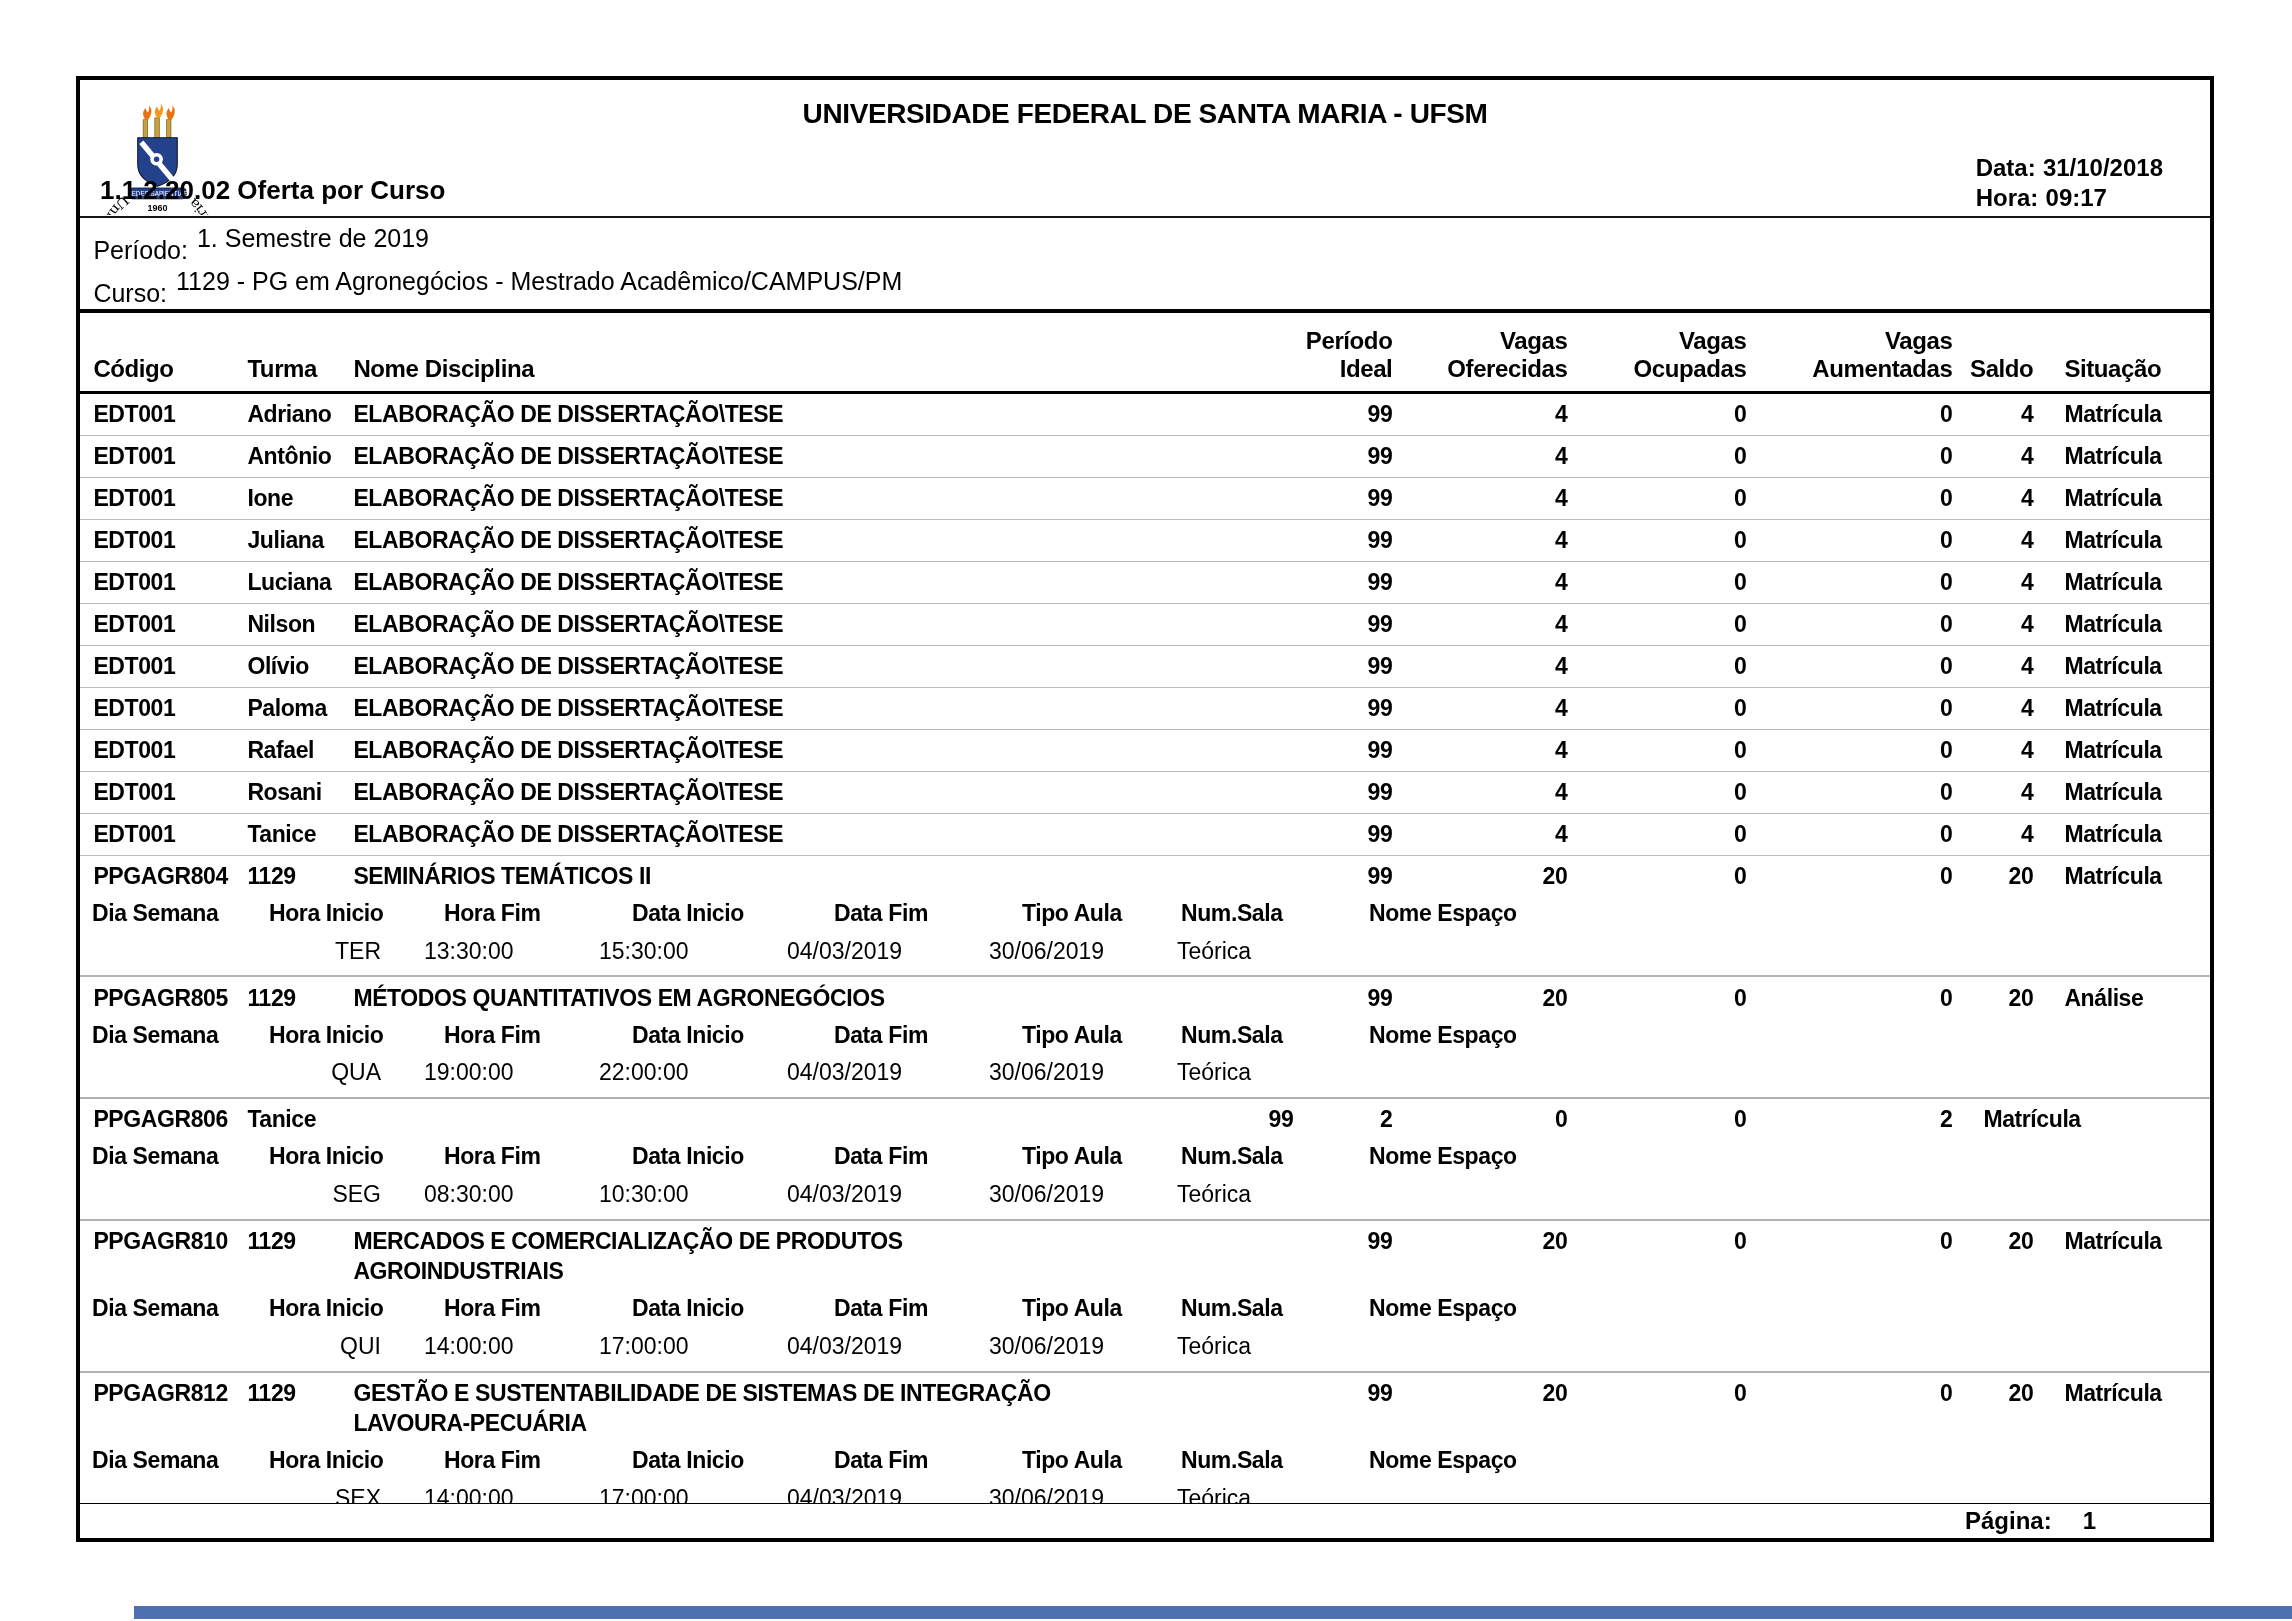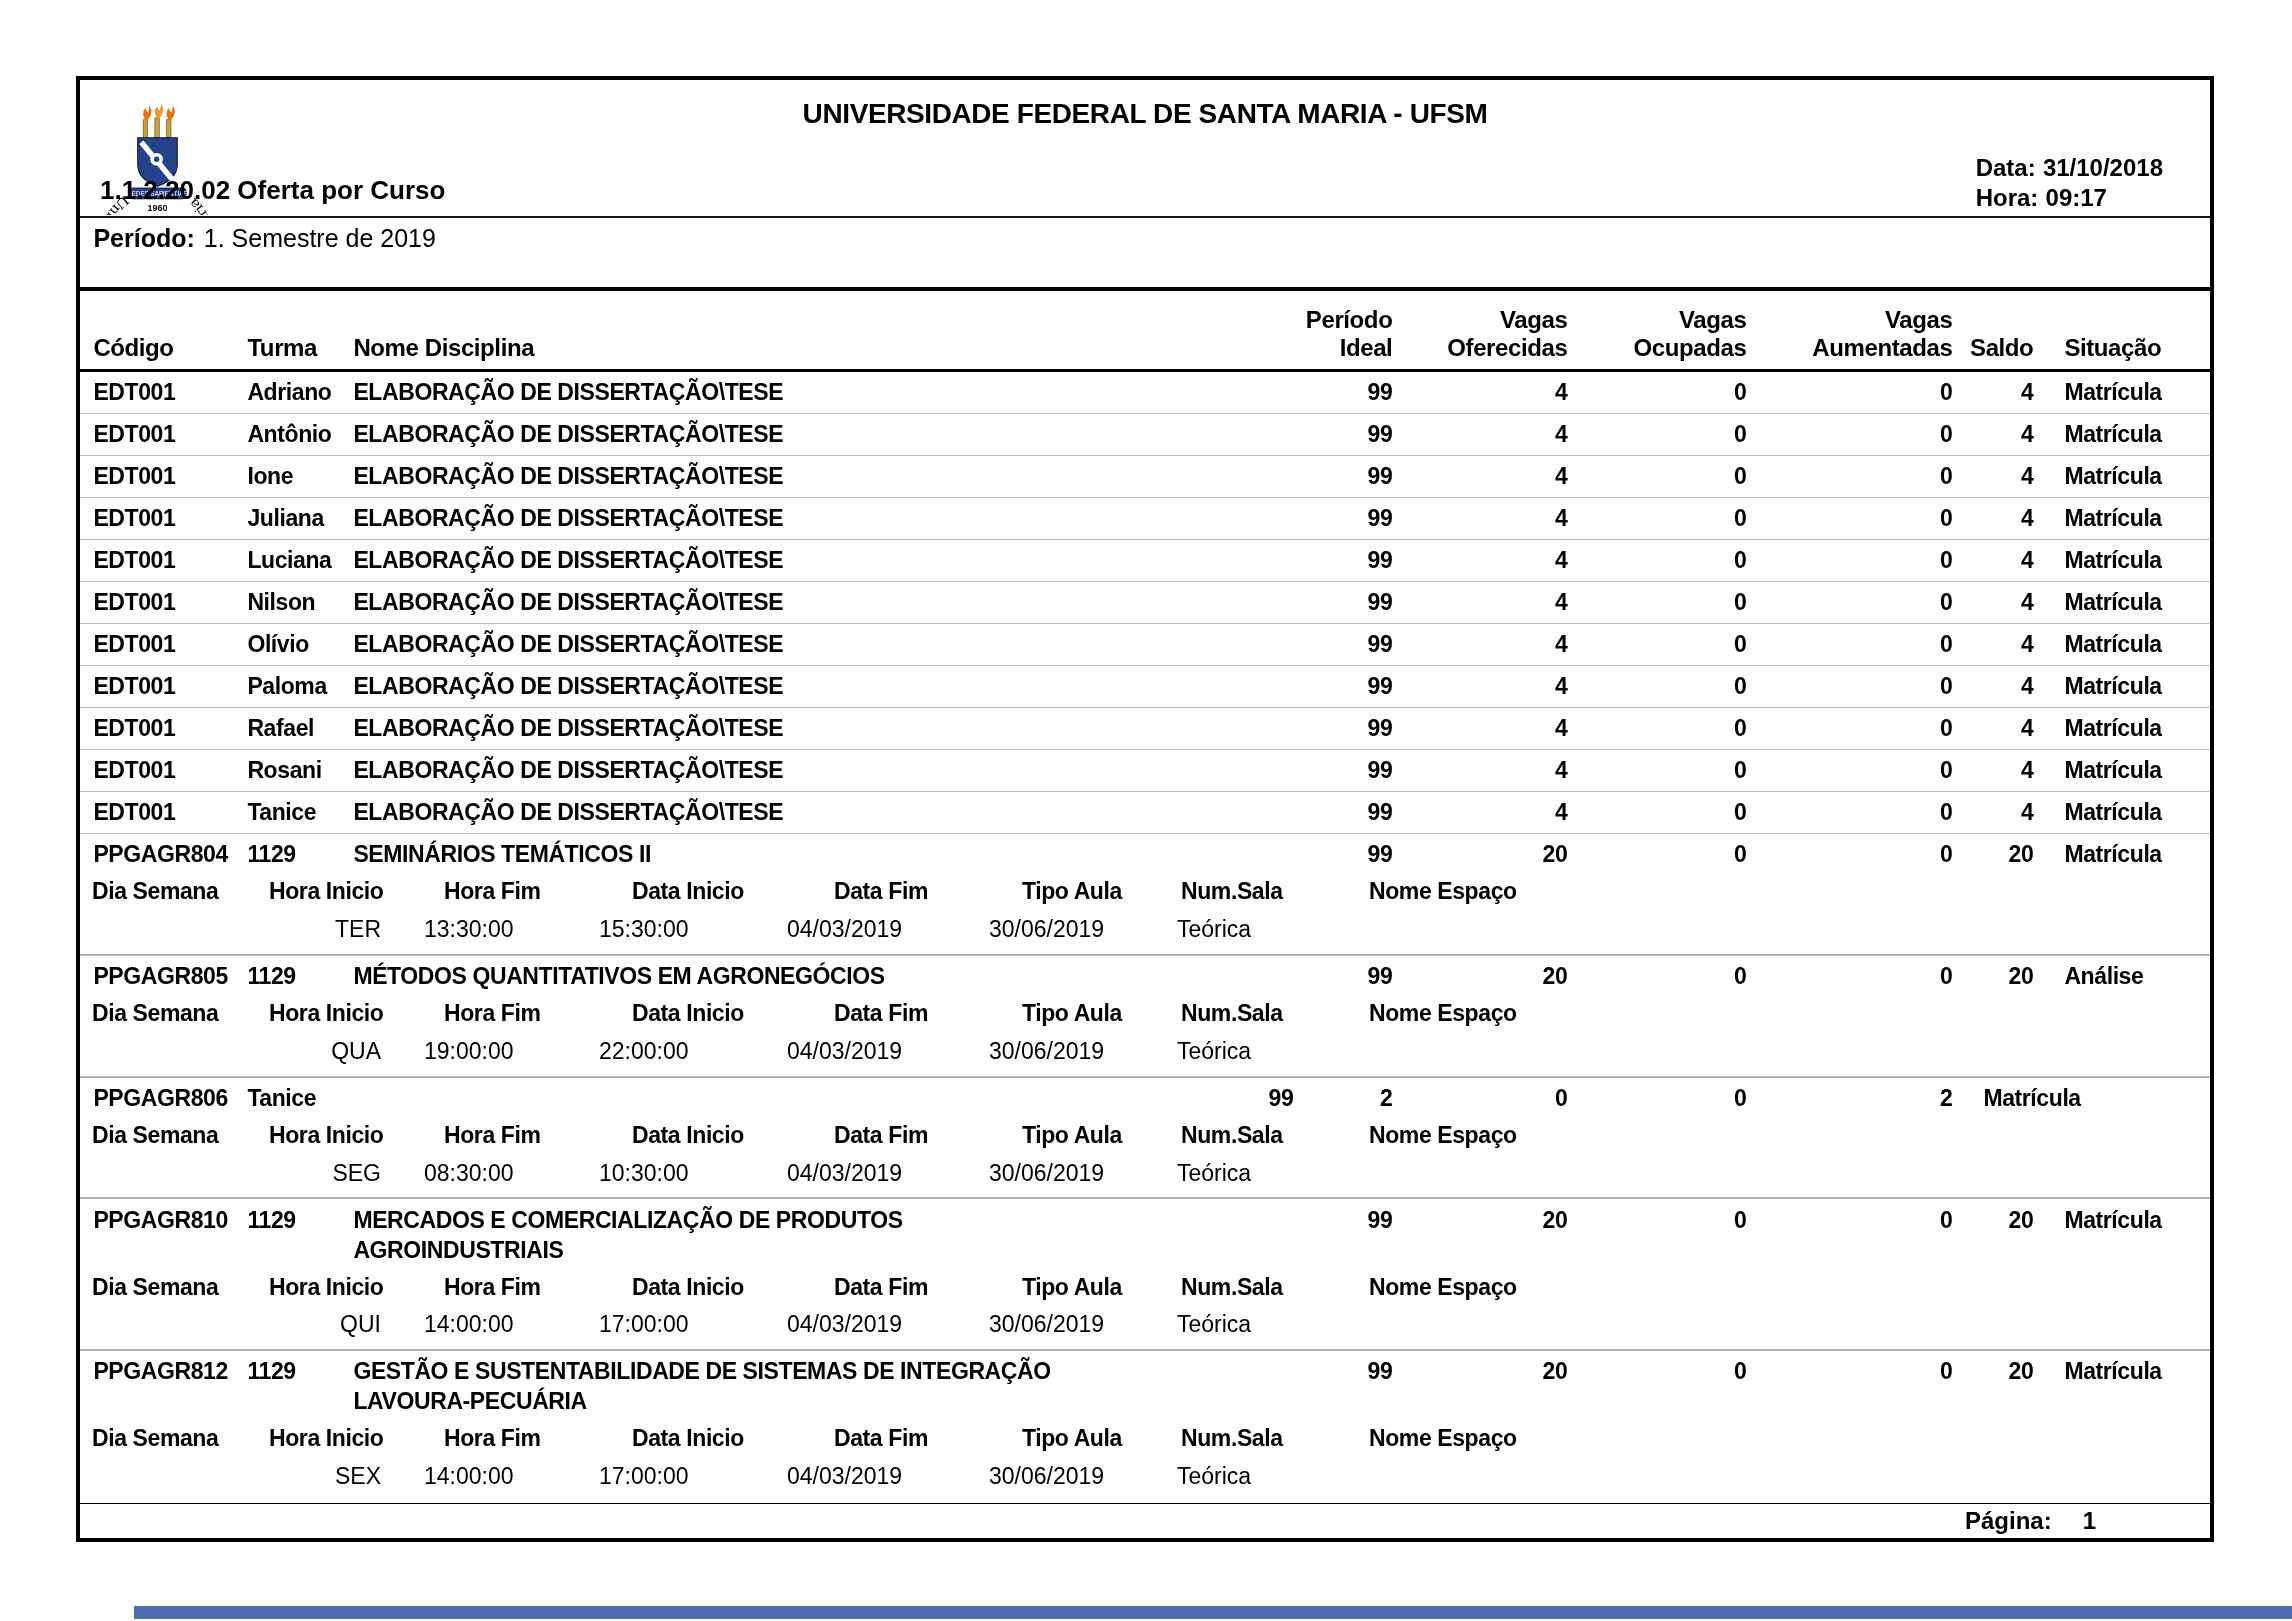--- a/index.html
+++ b/index.html
@@ -11,21 +11,21 @@
   .hdr{position:relative;flex:0 0 136px;border-bottom:2.7px solid #161616;}
   .logo{position:absolute;left:10.7px;top:1.8px;}
   .uni{position:absolute;top:18px;left:0;right:0;text-align:center;font-weight:bold;
        font-size:28px;letter-spacing:-0.4px;}
   .rpt{position:absolute;top:95px;left:0;right:0;text-align:left;font-weight:bold;font-size:26px;margin-left:20px;}
   .hdr-right{position:absolute;right:47px;top:73px;font-weight:bold;font-size:24px;line-height:29.6px;}
   .hdr-right .lv{display:flex;gap:7.2px;}
   
   .info{flex:0 0 73px;box-sizing:border-box;border-bottom:4.5px solid #000;padding:4.5px 0 0 13.4px;
         font-size:25px;line-height:31px;}
-  .info .b{font-weight:bold;}
+  .info .b{font-weight:normal;margin-top:12px;}
   .info .lv{display:flex;gap:9px;}
   
   .g{display:grid;grid-template-columns:154px 106px 940px 99px 175px 179px 206px 81px 184px;
      padding-left:13.4px;}
   .c-num{text-align:right;}
   .c-sit{padding-left:31px;}
   .thead{flex:0 0 81px;box-sizing:border-box;border-bottom:3.6px solid #000;align-items:end;
          padding-bottom:7.2px;font-weight:bold;font-size:24px;letter-spacing:-0.4px;line-height:28px;}
   
   .tbody{flex:1 1 auto;overflow:hidden;}
@@ -96,20 +96,24 @@
           <span>09:17</span>
         </div>
       </div>
     </div>
 
     <div class="info">
       <div class="lv">
         <span class="b">Período:</span>
         <span>1. Semestre de 2019</span>
       </div>
+      <div class="lv">
+        <span class="b">Curso:</span>
+        <span>1129 - PG em Agronegócios - Mestrado Acadêmico/CAMPUS/PM</span>
+      </div>
     </div>
 
     <div class="thead g">
         <div>
           <div>Código</div>
         </div>
         <div>
           <div>Turma</div>
         </div>
         <div>

